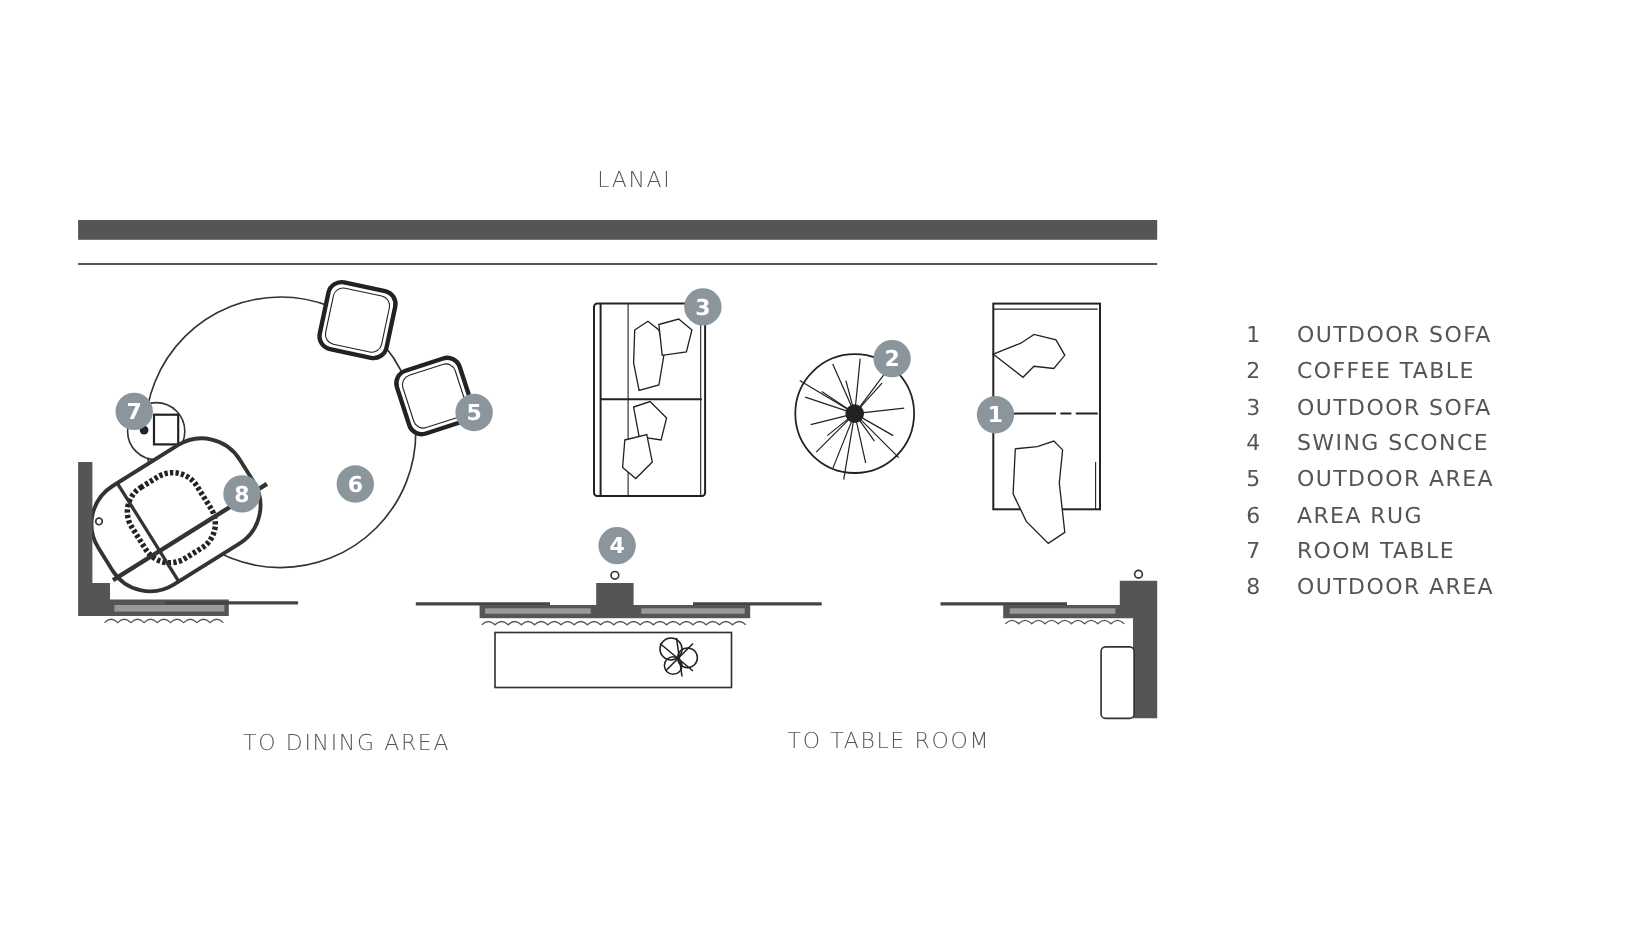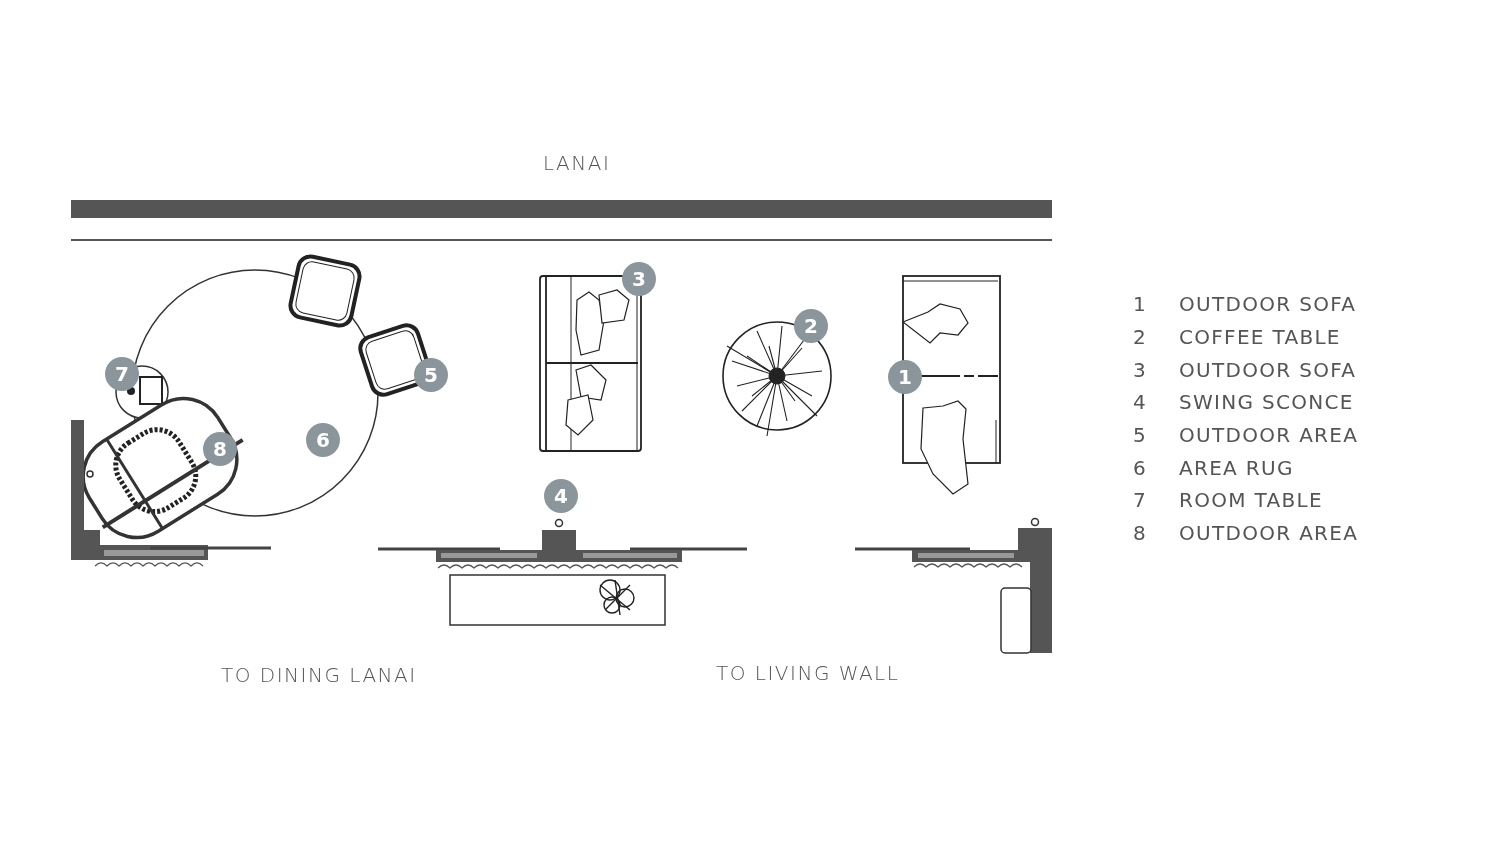--- a/index.html
+++ b/index.html
@@ -101,22 +101,22 @@
     <rect x="903" y="276" width="97" height="187"></rect>
     <line x1="903" y1="281" x2="998" y2="281" stroke-width="1"></line>
     <line x1="920" y1="376" x2="998" y2="376" stroke-dasharray="40 4 10 4"></line>
     <line x1="996" y1="420" x2="996" y2="463" stroke-width="1"></line>
     <path d="M903 322 l25 -10 l12 -8 l20 5 l8 14 l-10 12 l-18 -2 l-10 10 z" stroke-width="1.2"></path>
     <path d="M923 408 l20 -2 l15 -5 l8 8 l-3 30 l5 45 l-15 10 l-20 -20 l-12 -25 z" stroke-width="1.2"></path>
   </g>
 </svg>
 
 <div class="label" style="left:543px; top:151px;">LANAI</div>
-<div class="label" style="left:221px; top:663px;">TO DINING LANAI</div>
-<div class="label" style="left:716px; top:661px;">TO LIVING WALL</div>
+<div class="label" style="left:221px; top:663px;">TO DINING AREA</div>
+<div class="label" style="left:716px; top:661px;">TO TABLE ROOM</div>
 
 <div class="marker" style="left:888px; top:360px;">1</div>
 <div class="marker" style="left:794px; top:309px;">2</div>
 <div class="marker" style="left:622px; top:262px;">3</div>
 <div class="marker" style="left:544px; top:479px;">4</div>
 <div class="marker" style="left:414px; top:358px;">5</div>
 <div class="marker" style="left:306px; top:423px;">6</div>
 <div class="marker" style="left:105px; top:357px;">7</div>
 <div class="marker" style="left:203px; top:432px;">8</div>
 

